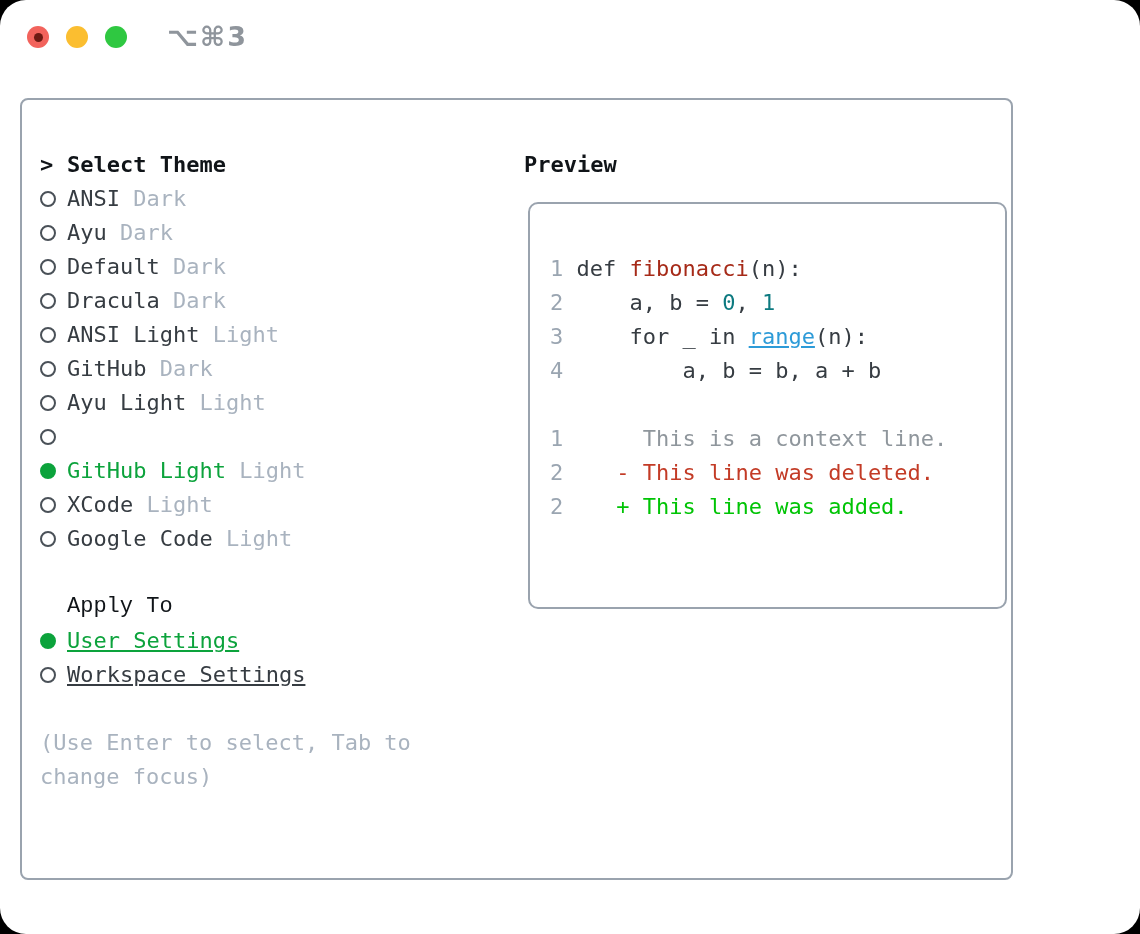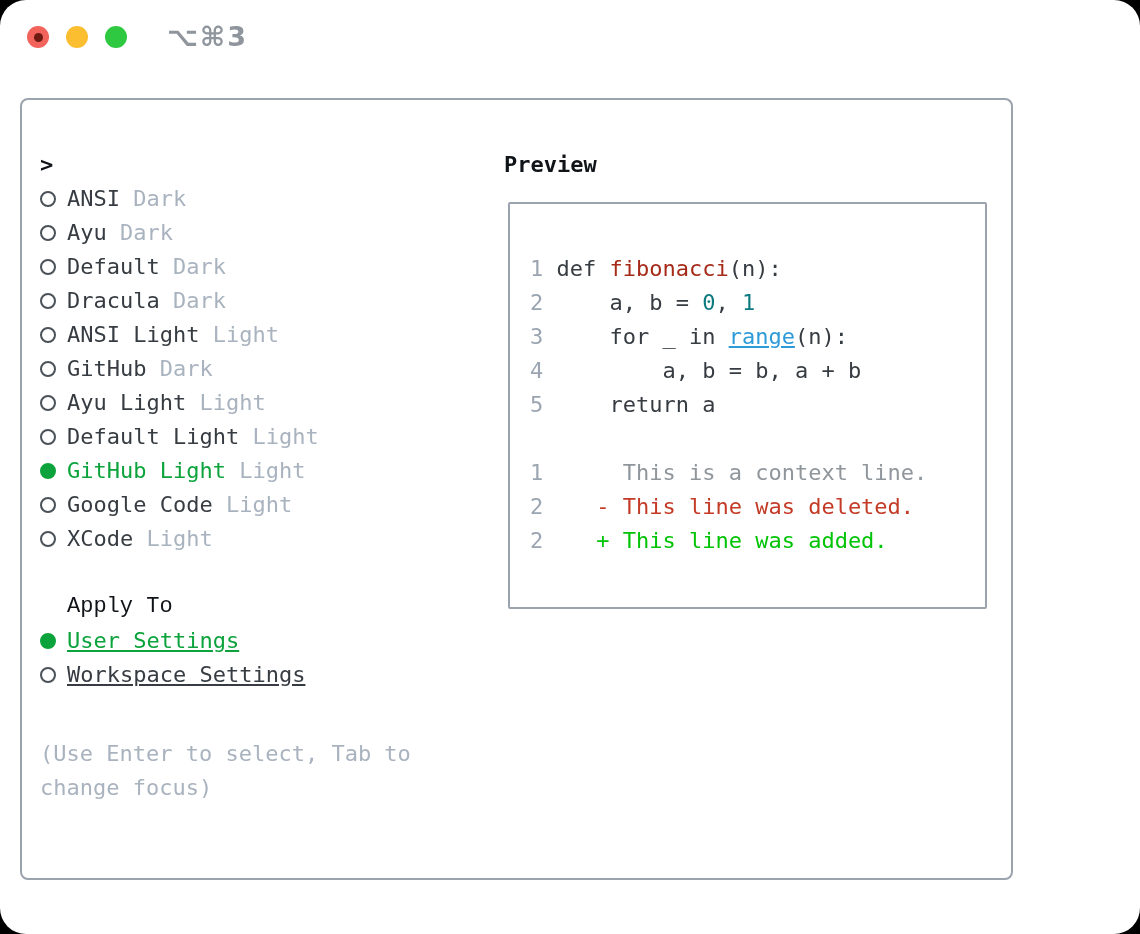--- a/index.html
+++ b/index.html
@@ -30,46 +30,46 @@
     font-size:27px; font-weight:bold; color:var(--title-gray); letter-spacing:2px;
   }
 
   
   .panel {
     position:absolute; left:20px; top:98px; width:993px; height:782px;
     border:2px solid var(--border); border-radius:8px; background:#fff;
   }
   .panel-inner { position:absolute; left:18px; top:48px; right:2px; bottom:2px; display:flex; }
   .col-left  { width:462px; flex:none; }
-  .col-right { flex:1; }
+  .col-right { flex:1;margin-left:20px; }
 
   .row { height:34px; display:flex; align-items:center; font-size:22px; line-height:34px; white-space:pre; }
   .marker { width:27px; flex:none; display:flex; align-items:center; }
   .caret { color:var(--black); font-weight:bold; }
   .radio { width:16px; height:16px; border-radius:50%; border:2px solid var(--radio-ring); }
   .radio.on { background:var(--green); border-color:var(--green); }
   .hdr { color:var(--black); font-weight:bold; }
   .sub-hdr { color:var(--black);font-family:Liberation Mono, monospace; }
   .t-name { color:var(--fg); }
   .t-variant { color:var(--muted); }
   .theme-row.sel .t-name { color:var(--green); }
   .apply-row .t-name { color:var(--fg);text-decoration:underline; }
   .apply-row.sel .t-name { color:var(--green); }
   .spacer { height:34px; }
   .hint {
-    margin-top:11px; max-width:420px;
+    margin-top:0; max-width:420px;
     font-size:22px; line-height:34px; color:var(--muted); white-space:normal;
   }
 
   
   .preview-title { padding-left:2px; }
   .preview-box {
     margin-top:20px; margin-left:6px;
     width:479px; height:407px;
-    border:2px solid var(--border); border-radius:2px;
+    border:2px solid var(--border); border-radius:10px;
     padding:48px 0 16px 20px; background:#fff;
   }
   .cline { height:34px; font-size:22px; line-height:34px; white-space:pre; }
   .lnum { display:inline-block; width:2ch; color:var(--lnum); }
   .c-fg       { color:var(--fg); }
   .c-function { color:var(--func-red); }
   .c-number   { color:var(--num-teal); }
   .c-call     { color:var(--call-blue);text-decoration:underline; }
   .c-context  { color:var(--ctx-gray); }
   .c-deleted  { color:var(--del-red); }
@@ -88,20 +88,21 @@
     </div>
     <div class="shortcut">⌥⌘3</div>
   </div>
 
   <div class="panel">
     <div class="panel-inner">
 
       <div class="col-left">
         <div class="row">
           <span class="marker"><span class="caret">&gt;</span></span>
+          <span class="hdr">Select Theme</span>
         </div>
 
         <div id="theme-list">
   <div class="row theme-row">
     <span class="marker"><span class="radio"></span></span>
     <span class="label"><span class="t-name">ANSI</span><span class="t-variant"> Dark</span></span>
   </div>
 
 
   <div class="row theme-row">
@@ -129,36 +130,35 @@
     <span class="label"><span class="t-name">GitHub</span><span class="t-variant"> Dark</span></span>
   </div>
 
   <div class="row theme-row">
     <span class="marker"><span class="radio"></span></span>
     <span class="label"><span class="t-name">Ayu Light</span><span class="t-variant"> Light</span></span>
   </div>
 
   <div class="row theme-row">
     <span class="marker"><span class="radio"></span></span>
-    <span class="label"><span class="t-name">Default Light</span><span class="t-variant"> Light</span></span>
   </div>
 
   <div class="row theme-row sel">
     <span class="marker"><span class="radio on"></span></span>
     <span class="label"><span class="t-name">GitHub Light</span><span class="t-variant"> Light</span></span>
   </div>
 
   <div class="row theme-row">
     <span class="marker"><span class="radio"></span></span>
+    <span class="label"><span class="t-name">XCode</span><span class="t-variant"> Light</span></span>
+  </div>
+
+  <div class="row theme-row">
+    <span class="marker"><span class="radio"></span></span>
     <span class="label"><span class="t-name">Google Code</span><span class="t-variant"> Light</span></span>
-  </div>
-
-  <div class="row theme-row">
-    <span class="marker"><span class="radio"></span></span>
-    <span class="label"><span class="t-name">XCode</span><span class="t-variant"> Light</span></span>
   </div>
 </div>
 
         <div class="spacer"></div>
 
         <div class="row">
           <span class="marker"></span>
           <span class="sub-hdr">Apply To</span>
         </div>
 
@@ -186,21 +186,20 @@
         <div class="preview-box">
           <div id="code-lines">
   <div class="cline"><span class="lnum">1</span><span class="lcontent"><span class="c-fg">def </span><span class="c-function">fibonacci</span><span class="c-fg">(n):</span></span></div>
 
   <div class="cline"><span class="lnum">2</span><span class="lcontent"><span class="c-fg">    a, b = </span><span class="c-number">0</span><span class="c-fg">, </span><span class="c-number">1</span></span></div>
 
   <div class="cline"><span class="lnum">3</span><span class="lcontent"><span class="c-fg">    for _ in </span><span class="c-call">range</span><span class="c-fg">(n):</span></span></div>
 
   <div class="cline"><span class="lnum">4</span><span class="lcontent"><span class="c-fg">        a, b = b, a + b</span></span></div>
 
-  <div class="cline"><span class="lnum">5</span><span class="lcontent"><span class="c-fg">    return a</span></span></div>
 
   <div class="cline"><span class="lnum"></span><span class="lcontent"></span></div>
 
   <div class="cline"><span class="lnum">1</span><span class="lcontent"><span class="c-context">     This is a context line.</span></span></div>
 
   <div class="cline"><span class="lnum">2</span><span class="lcontent"><span class="c-deleted">   - This line was deleted.</span></span></div>
 
   <div class="cline"><span class="lnum">2</span><span class="lcontent"><span class="c-added">   + This line was added.</span></span></div>
 </div>
         </div>

